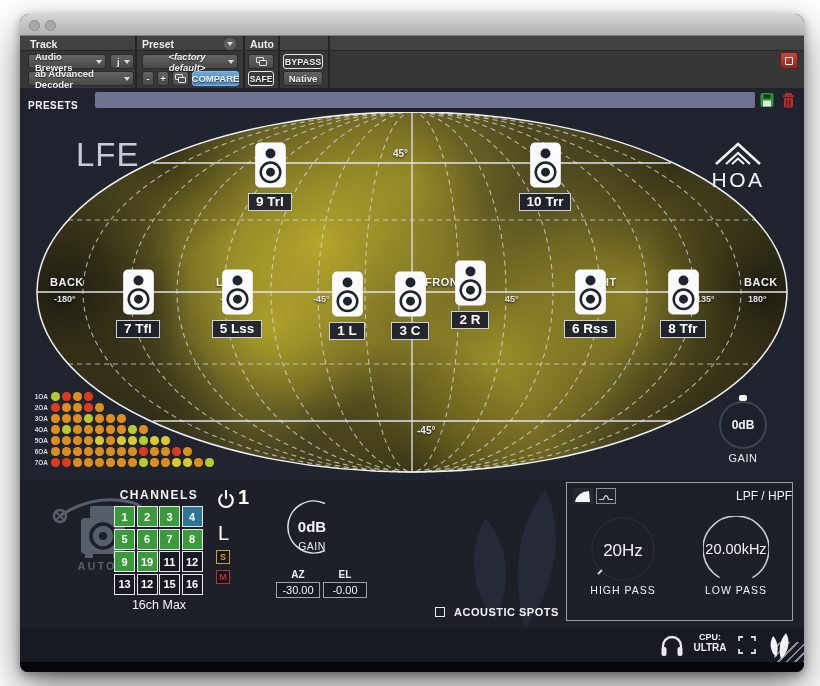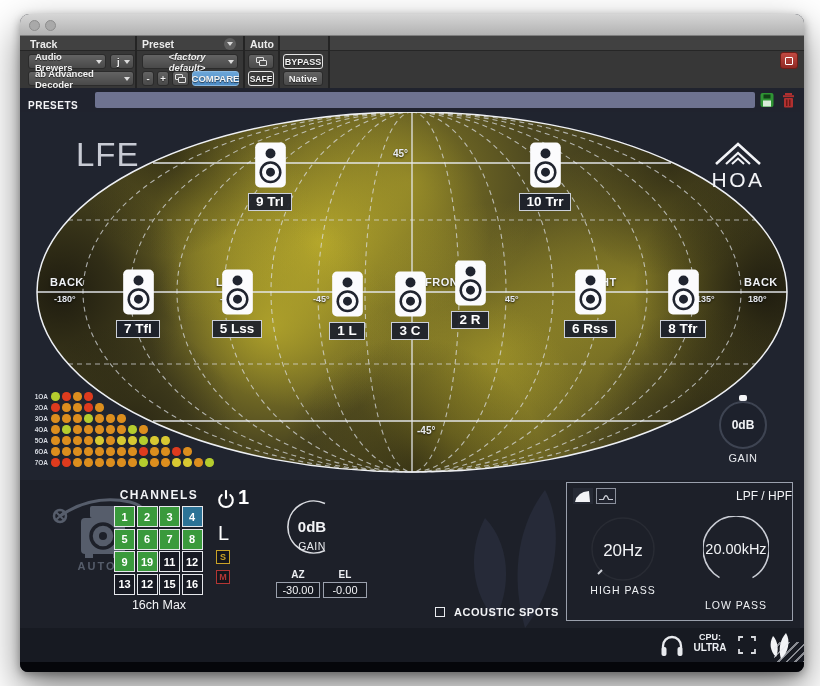--- a/index.html
+++ b/index.html
@@ -93,21 +93,21 @@
   .acoustic .box{width:10px;height:10px;border:1.5px solid #e8eaee;margin-right:9px;}
   .acoustic .lb{color:#f2f3f6;font-size:11px;font-weight:bold;letter-spacing:.5px;}
   .filters{position:absolute;left:546px;top:2px;width:227px;height:139px;border:1px solid #9aa0ac;}
   .flt-title{position:absolute;left:0;top:6px;width:100%;text-align:right;color:#f2f3f6;font-size:12px;}
   .flt-ic{position:absolute;top:5px;width:20px;height:16px;}
   .flt-ic1{left:6px;background:#262a35;}
   .flt-ic2{left:29px;border:1px solid #8b909c;background:#20232e;}
   .hp-val{position:absolute;left:20px;top:58px;width:72px;text-align:center;color:#f2f3f6;font-size:17px;}
   .hp-lab{position:absolute;left:14px;top:101px;width:84px;text-align:center;color:#eff1f4;font-size:10.5px;letter-spacing:1px;}
   .lp-val{position:absolute;left:132px;top:58px;width:74px;text-align:center;color:#f2f3f6;font-size:14.5px;}
-  .lp-lab{position:absolute;left:127px;top:101px;width:84px;text-align:center;color:#eff1f4;font-size:10.5px;letter-spacing:1px;margin-top:15px;}
+  .lp-lab{position:absolute;left:127px;top:101px;width:84px;text-align:center;color:#eff1f4;font-size:10.5px;letter-spacing:1px;}
   .knob-svg{position:absolute;}
   .watermark{position:absolute;left:420px;top:0px;}
   
   .footer{position:absolute;left:0;top:614px;width:100%;height:34px;background:#171a22;}
   .cpu{position:absolute;left:668px;top:4px;width:44px;text-align:center;color:#eceef2;}
   .cpu .l1{font-size:9px;font-weight:bold;}
   .cpu .l2{font-size:10px;font-weight:bold;}
   .stripes{position:absolute;right:-4px;bottom:-14px;width:34px;height:34px;
     background:repeating-linear-gradient(135deg,transparent 0 4px,rgba(230,232,238,.55) 4px 6px);}
   .bottomband{position:absolute;left:0;top:648px;width:100%;height:10px;background:#05060a;}

